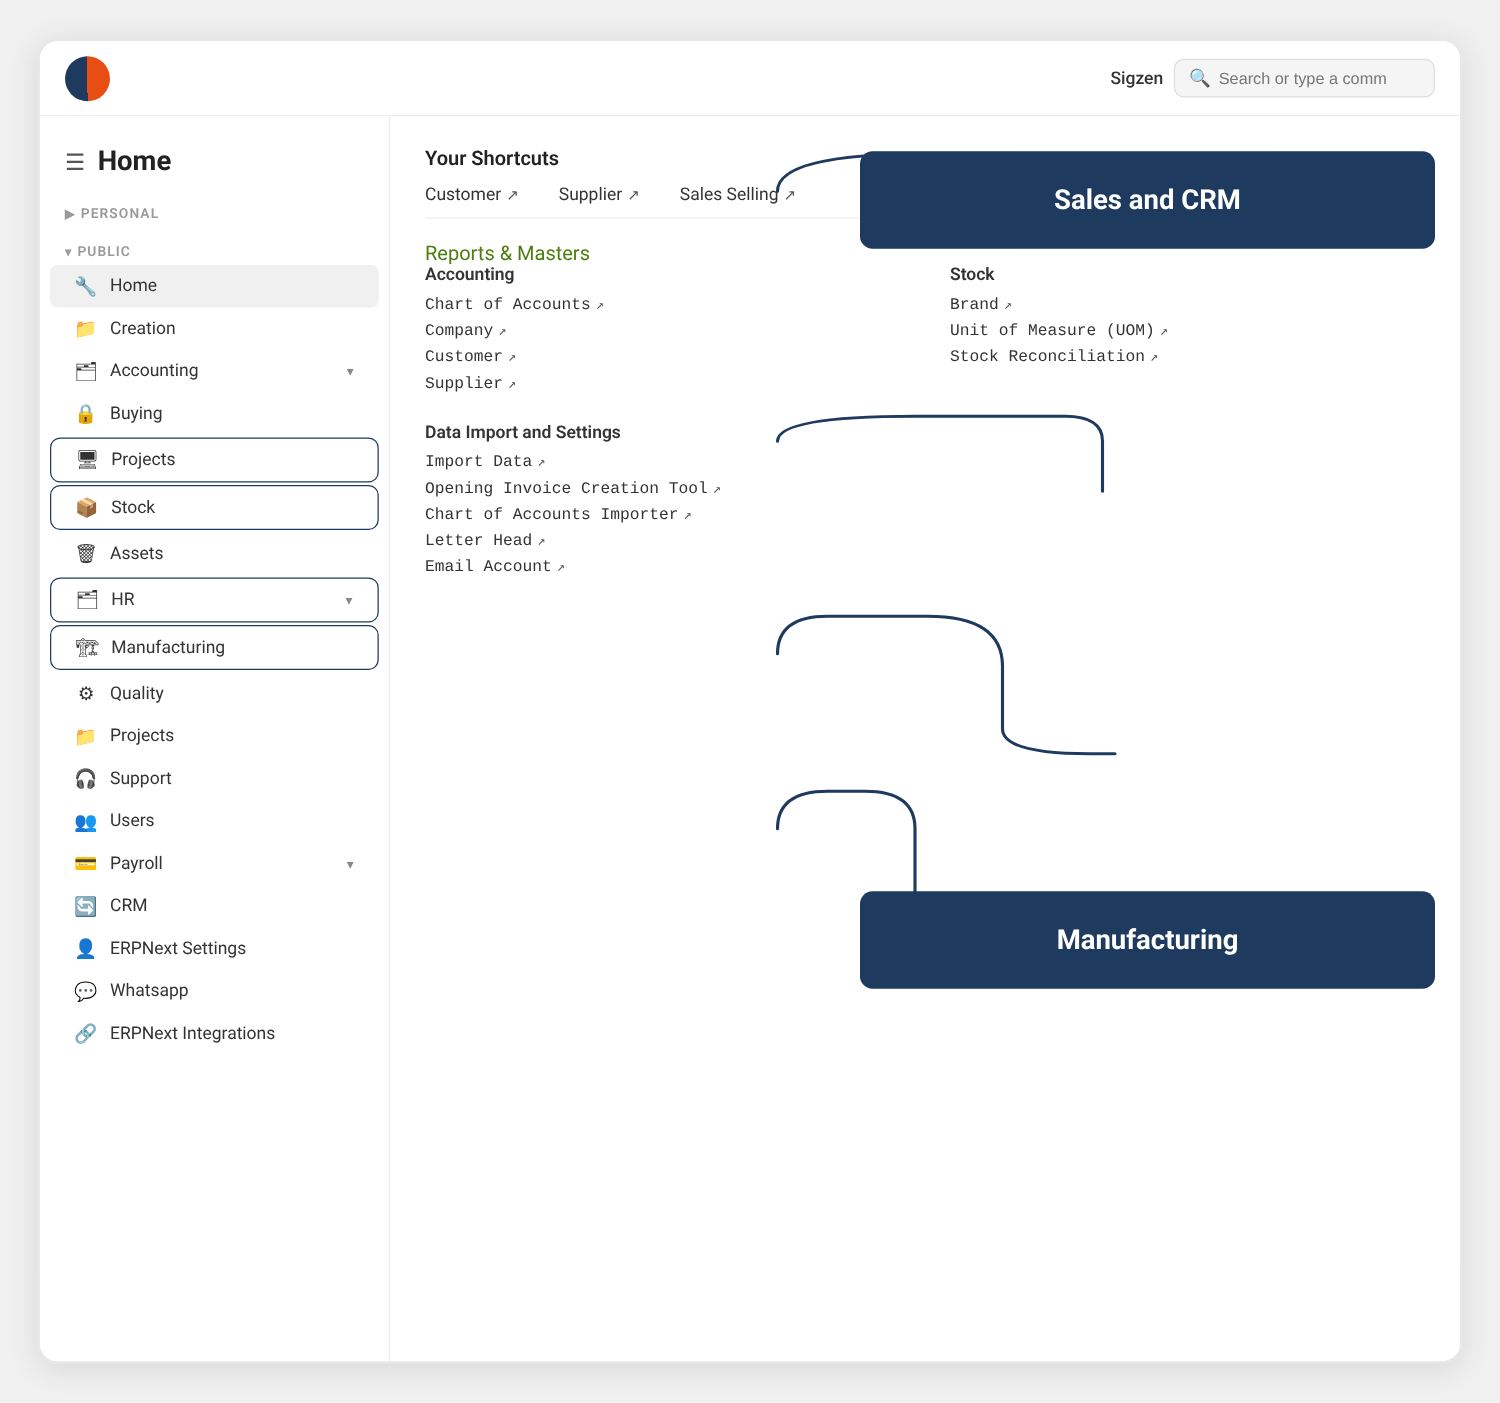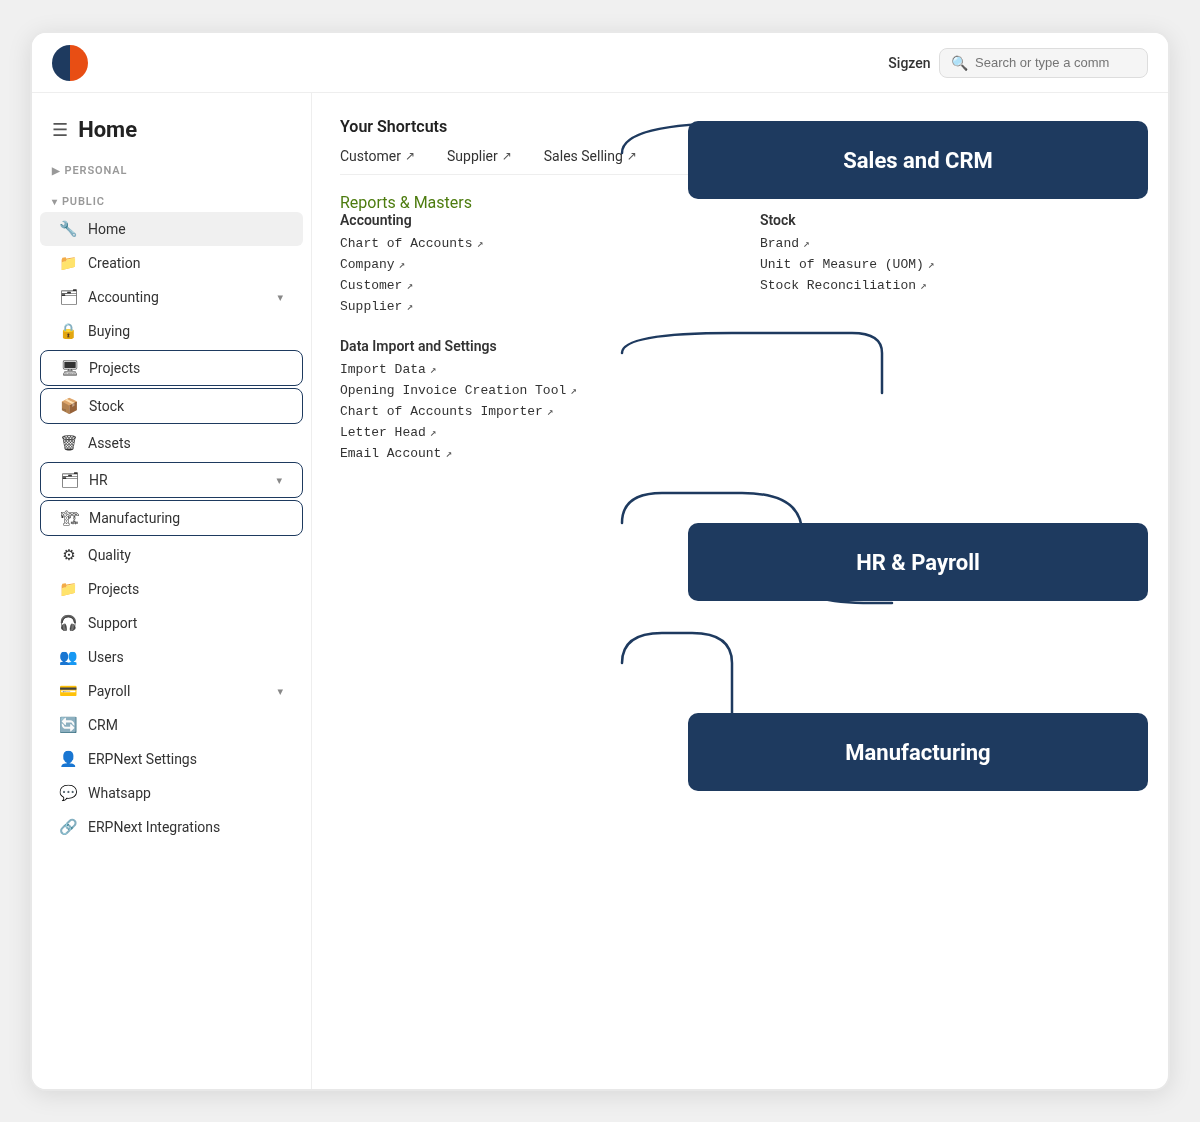--- a/index.html
+++ b/index.html
@@ -469,22 +469,19 @@
         </div>
         <div class="reports-link">
           <span>Email Account</span>
           <span class="arrow">↗</span>
         </div>
       </div>
 
       <div class="tooltip-box tooltip-sales">
         <span>Sales and CRM</span>
       </div>
-      <div class="tooltip-box tooltip-hr">
-        <span>HR &amp; Payroll</span>
-      </div>
       <div class="tooltip-box tooltip-manufacturing">
         <span>Manufacturing</span>
       </div>
 
     </div>
   </div>
 </div>
 
 </body></html>

